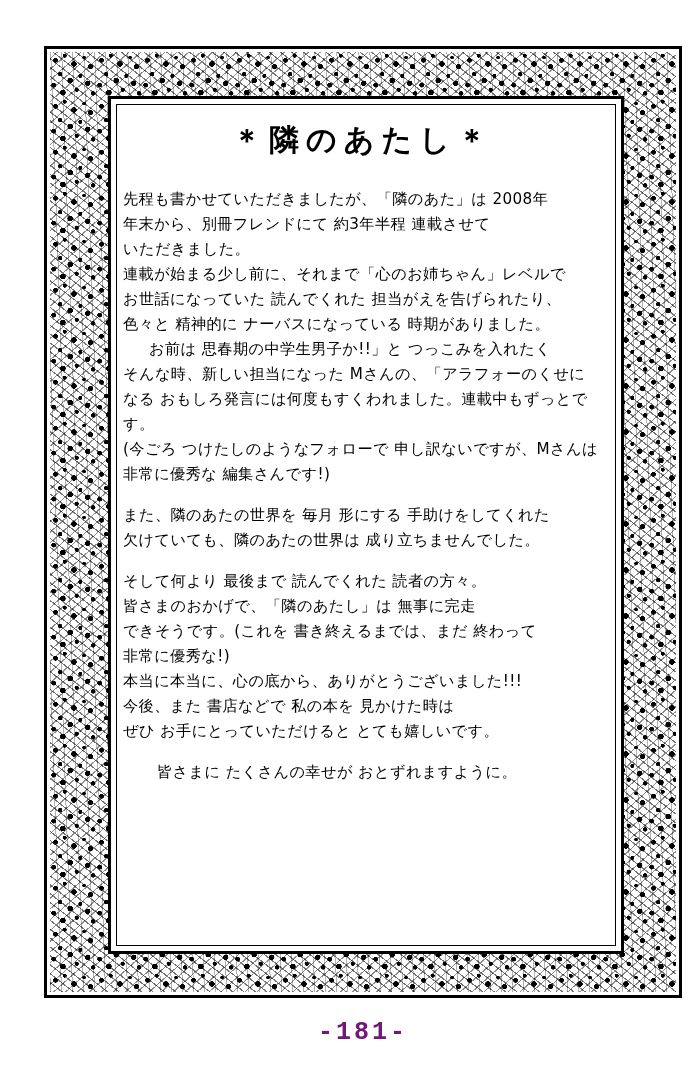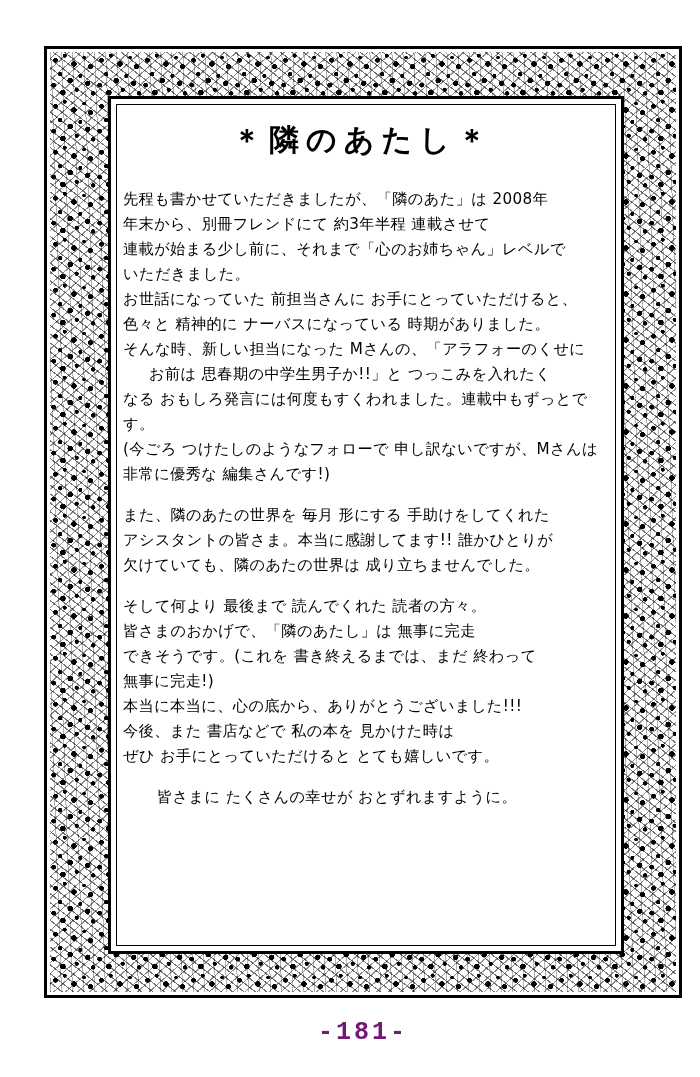--- a/index.html
+++ b/index.html
@@ -148,42 +148,41 @@
     <div id="frame-inner-line"></div>
   </div>
 
   <div id="content">
 
     <h1 id="doc-title">＊隣のあたし＊</h1>
 
     <div class="para">
       <div class="line">先程も書かせていただきましたが、「隣のあた」は 2008年</div>
       <div class="line">年末から、別冊フレンドにて 約3年半程 連載させて</div>
+      <div class="line">いただきました。</div>
       <div class="line">連載が始まる少し前に、それまで「心のお姉ちゃん」レベルで</div>
-      <div class="line">いただきました。</div>
-      <div class="line">お世話になっていた 前担当さんに お手にとっていただけると、</div>
+      <div class="line">お世話になっていた 読んでくれた 担当がえを告げられたり、</div>
       <div class="line">色々と 精神的に ナーバスになっている 時期がありました。</div>
+      <div class="line indent">お前は 思春期の中学生男子か!!」と つっこみを入れたく</div>
       <div class="line">そんな時、新しい担当になった Mさんの、「アラフォーのくせに</div>
-      <div class="line indent">お前は 思春期の中学生男子か!!」と つっこみを入れたく</div>
       <div class="line">なる おもしろ発言には何度もすくわれました。連載中もずっとです。</div>
       <div class="line">(今ごろ つけたしのようなフォローで 申し訳ないですが、Mさんは</div>
       <div class="line">非常に優秀な 編集さんです!)</div>
     </div>
 
     <div class="para">
       <div class="line">また、隣のあたの世界を 毎月 形にする 手助けをしてくれた</div>
-      <div class="line">アシスタントの皆さま。本当に感謝してます!! 誰かひとりが</div>
       <div class="line">欠けていても、隣のあたの世界は 成り立ちませんでした。</div>
     </div>
 
     <div class="para">
       <div class="line">そして何より 最後まで 読んでくれた 読者の方々。</div>
       <div class="line">皆さまのおかげで、「隣のあたし」は 無事に完走</div>
       <div class="line">できそうです。(これを 書き終えるまでは、まだ 終わって</div>
-      <div class="line">無事に完走!)</div>
+      <div class="line">非常に優秀な!)</div>
       <div class="line">本当に本当に、心の底から、ありがとうございました!!!</div>
       <div class="line">今後、また 書店などで 私の本を 見かけた時は</div>
       <div class="line">ぜひ お手にとっていただけると とても嬉しいです。</div>
     </div>
 
     <div class="para closing">
       <div class="line">皆さまに たくさんの幸せが おとずれますように。</div>
     </div>
 
   </div>

